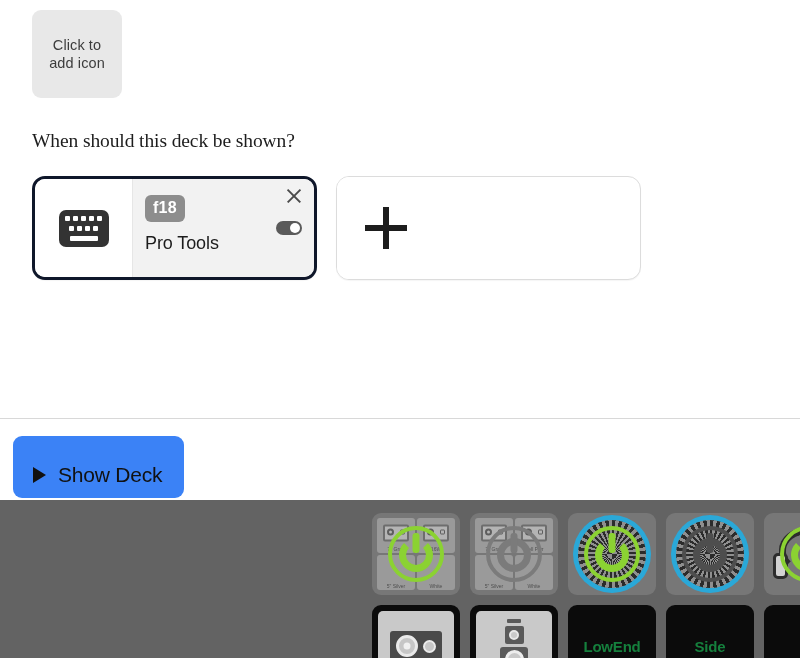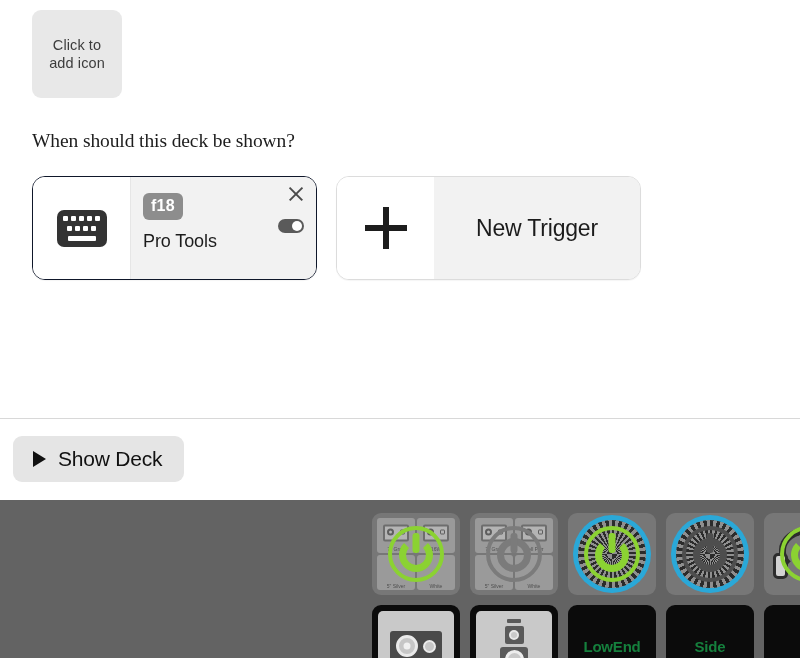--- a/index.html
+++ b/index.html
@@ -64,21 +64,21 @@
     position: absolute;
     left: 32px;
     top: 176px;
     display: flex;
     gap: 19px;
   }
 
   .trigger-card {
     width: 285px;
     height: 104px;
-    border: 1px solid #0f172a;
+    border: 3px solid #0f172a;
     border-radius: 13px;
     background: #ffffff;
     display: flex;
     overflow: hidden;
     box-sizing: border-box;
     box-shadow: 0 1px 1px rgba(0,0,0,0.04);
     cursor: pointer;
   }
   .trigger-icon-pane {
     width: 97px;
@@ -234,22 +234,22 @@
     top: 418px;
     width: 800px;
     height: 1px;
     background: #d8d8d8;
   }
   .show-deck {
     position: absolute;
     left: 13px;
     top: 436px;
     height: 46px;
-    padding: 0 22px 0 20px;
-    background: #e5e5e5;
+    padding: 16px 22px 0 20px;
+    background: #3b82f6;
     border-radius: 9px;
     display: flex;
     align-items: center;
     gap: 12px;
     cursor: pointer;
   }
   .play-tri {
     width: 0;
     height: 0;
     border-left: 13px solid #111111;
@@ -572,21 +572,20 @@
       <div class="toggle">
         <span class="knob"></span>
       </div>
     </div>
   </div>
 
   <div class="new-trigger">
     <div class="nt-plus-pane">
       <div class="plus"></div>
     </div>
-    <div class="nt-label-pane">New Trigger</div>
   </div>
 
 </div>
 
 <div class="divider"></div>
 
 <div class="show-deck">
   <span class="play-tri"></span>
   <span class="show-deck-label">Show Deck</span>
 </div>

